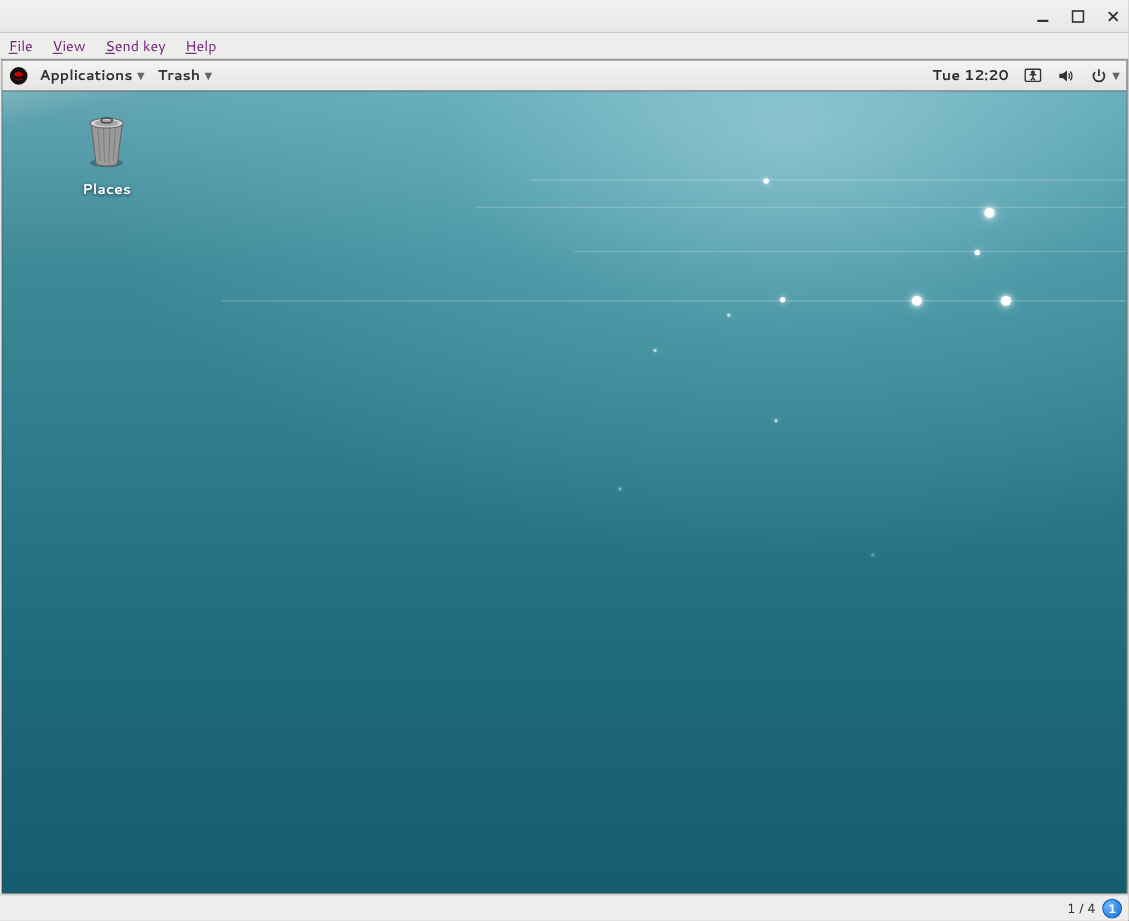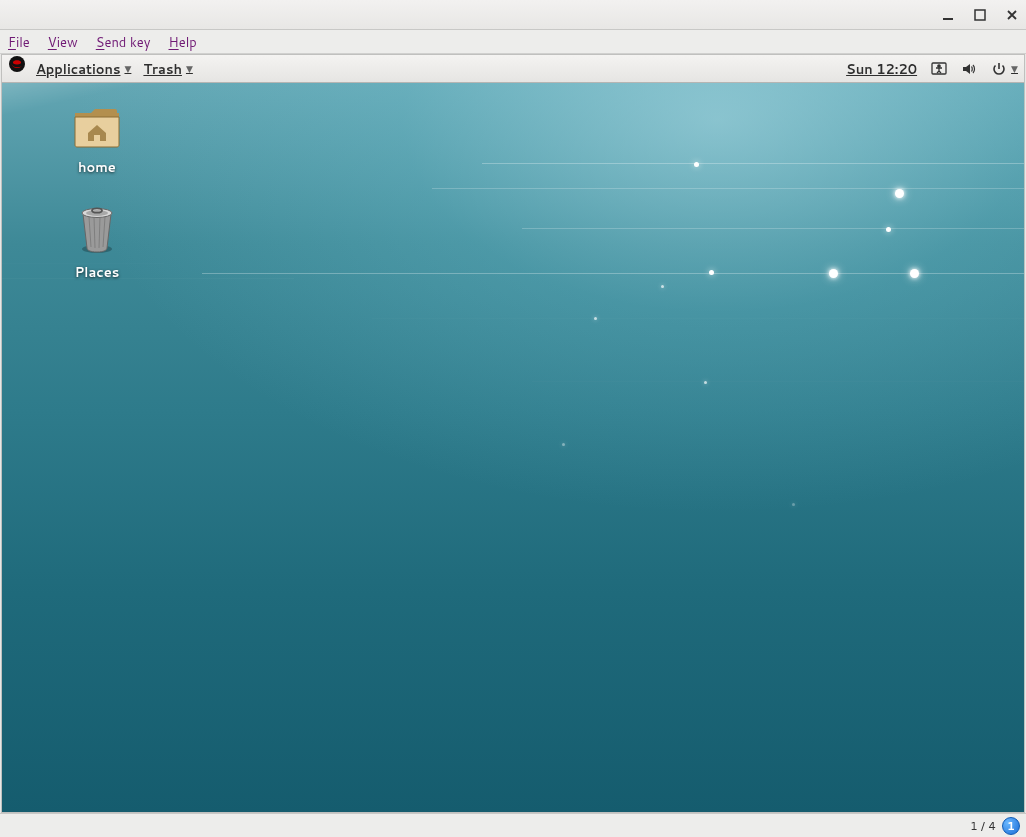--- a/index.html
+++ b/index.html
@@ -73,26 +73,26 @@
     display: flex;
     flex-direction: column;
   }
 
   
   .gnome-topbar {
     height: 28px;
     background: linear-gradient(to bottom, #f4f3f1, #e6e5e3);
     border-bottom: 1px solid #b5b5b3;
     display: flex;
+    align-items: center;
     padding: 0 6px;
     color: #2e2e2e;
     font-weight: bold;
     font-size: 13px;
     position: relative;
-    text-decoration: underline;
   }
   .rh-logo {
     width: 18px; height: 18px;
     display: flex; align-items: center; justify-content: center;
     margin-right: 4px;
   }
   .topbar-menu {
     display: flex;
     align-items: center;
     gap: 4px;
@@ -246,21 +246,21 @@
       <div class="topbar-menu">
         <span>Applications</span>
         <span class="caret">▼</span>
       </div>
       <div class="topbar-menu">
         <span>Trash</span>
         <span class="caret">▼</span>
       </div>
 
       <div class="topbar-right">
-        <span style="font-weight:bold">Sun 12:20</span>
+        <span style="font-weight:bold">Tue 12:20</span>
         <span class="topbar-icon">
           <svg width="16" height="16" viewBox="0 0 16 16" stroke="#333" fill="none" stroke-width="1.3">
             <rect x="1" y="2" width="14" height="11" rx="1"></rect>
             <circle cx="8" cy="5" r="1.2" fill="#333"></circle>
             <path d="M5 7 L11 7 M8 7 L8 10 M8 10 L6 12 M8 10 L10 12"></path>
           </svg>
         </span>
         <span class="topbar-icon">
           <svg width="16" height="16" viewBox="0 0 16 16" fill="#333">
             <path d="M2 6 L5 6 L9 3 L9 13 L5 10 L2 10 Z"></path>
@@ -298,40 +298,20 @@
       <div class="wall-node small" style="top:144px; left:884px;"></div>
       <div class="wall-node small" style="top:187px; left:707px;"></div>
       <div class="wall-node small" style="top:79px; left:692px;"></div>
       <div class="wall-node tiny" style="top:202px; left:659px;"></div>
       <div class="wall-node tiny" style="top:234px; left:592px;"></div>
       <div class="wall-node tiny" style="top:298px; left:702px;"></div>
       <div class="wall-node tiny" style="top:360px; left:560px; opacity:0.4;"></div>
       <div class="wall-node tiny" style="top:420px; left:790px; opacity:0.3;"></div>
 
       <div class="desktop-icons">
-        <div class="desktop-icon">
-          <span>
-            <svg width="52" height="46" viewBox="0 0 52 46">
-              <path d="M4 12 L4 42 C4 43.1 4.9 44 6 44 L46 44 C47.1 44 48 43.1 48 42 L48 12 Z" fill="#c9a86a"></path>
-              <path d="M4 10 L20 10 L24 6 L44 6 C45.1 6 46 6.9 46 8 L46 10 L48 10 L48 14 L4 14 Z" fill="#b38f4e"></path>
-              <path d="M4 14 L48 14 L48 42 C48 43.1 47.1 44 46 44 L6 44 C4.9 44 4 43.1 4 42 Z" fill="url(#fg)"></path>
-              <defs>
-                <linearGradient id="fg" x1="0" y1="14" x2="0" y2="44">
-                  <stop offset="0" stop-color="#e8cf9e"></stop>
-                  <stop offset="1" stop-color="#c8a461"></stop>
-                </linearGradient>
-              </defs>
-              <path d="M4 14 L48 14 L48 42 C48 43.1 47.1 44 46 44 L6 44 C4.9 44 4 43.1 4 42 Z" fill="none" stroke="#8a6d35" stroke-width="1"></path>
-              <g transform="translate(26,30)">
-                <path d="M-9 0 L0 -8 L9 0 L9 8 L3 8 L3 2 L-3 2 L-3 8 L-9 8 Z" fill="#9c7b40" opacity="0.85"></path>
-              </g>
-            </svg>
-          </span>
-          <span class="label">home</span>
-        </div>
 
         <div class="desktop-icon">
           <span>
             <svg width="48" height="50" viewBox="0 0 48 50">
               <ellipse cx="24" cy="45" rx="15" ry="4" fill="rgba(0,0,0,0.25)"></ellipse>
               <path d="M10 10 L38 10 L34 44 C34 46 31 48 24 48 C17 48 14 46 14 44 Z" fill="url(#tg)" stroke="#666" stroke-width="1"></path>
               <defs>
                 <linearGradient id="tg" x1="10" y1="0" x2="38" y2="0">
                   <stop offset="0" stop-color="#9a9a9a"></stop>
                   <stop offset="0.25" stop-color="#e8e8e8"></stop>

